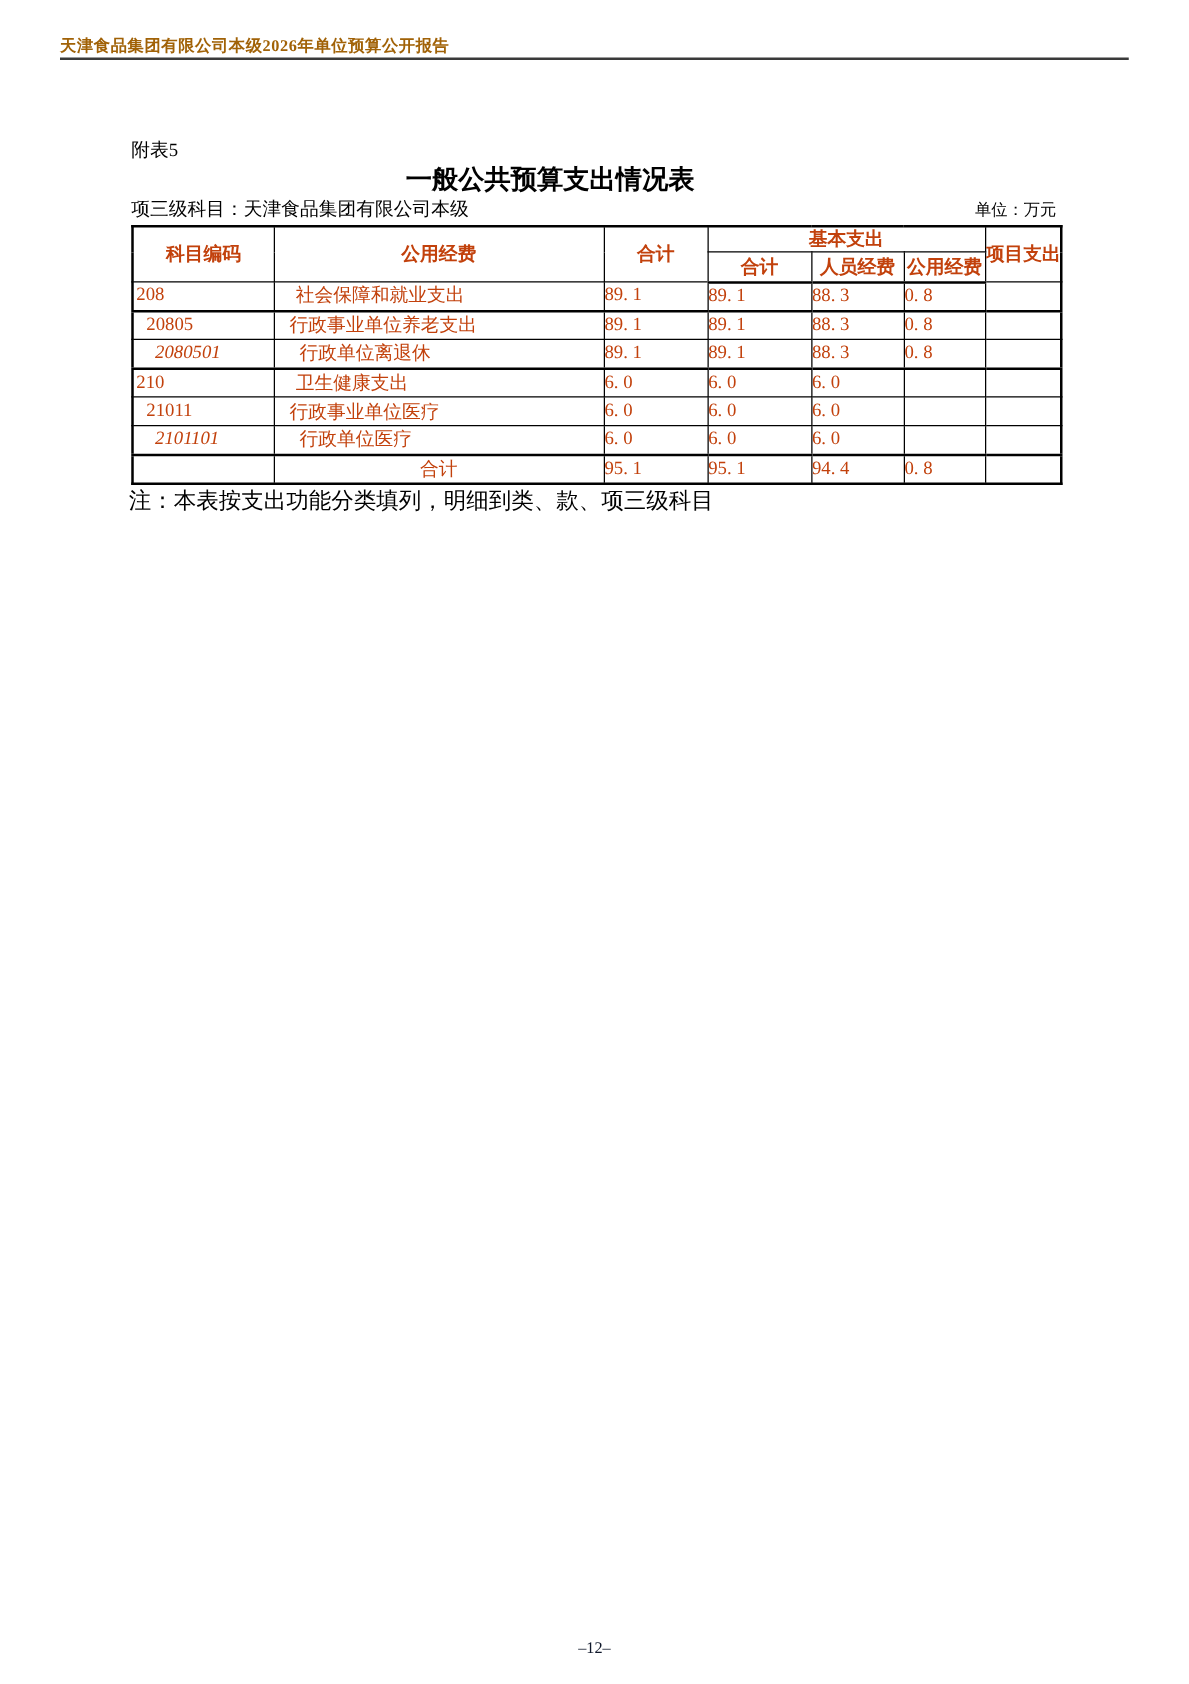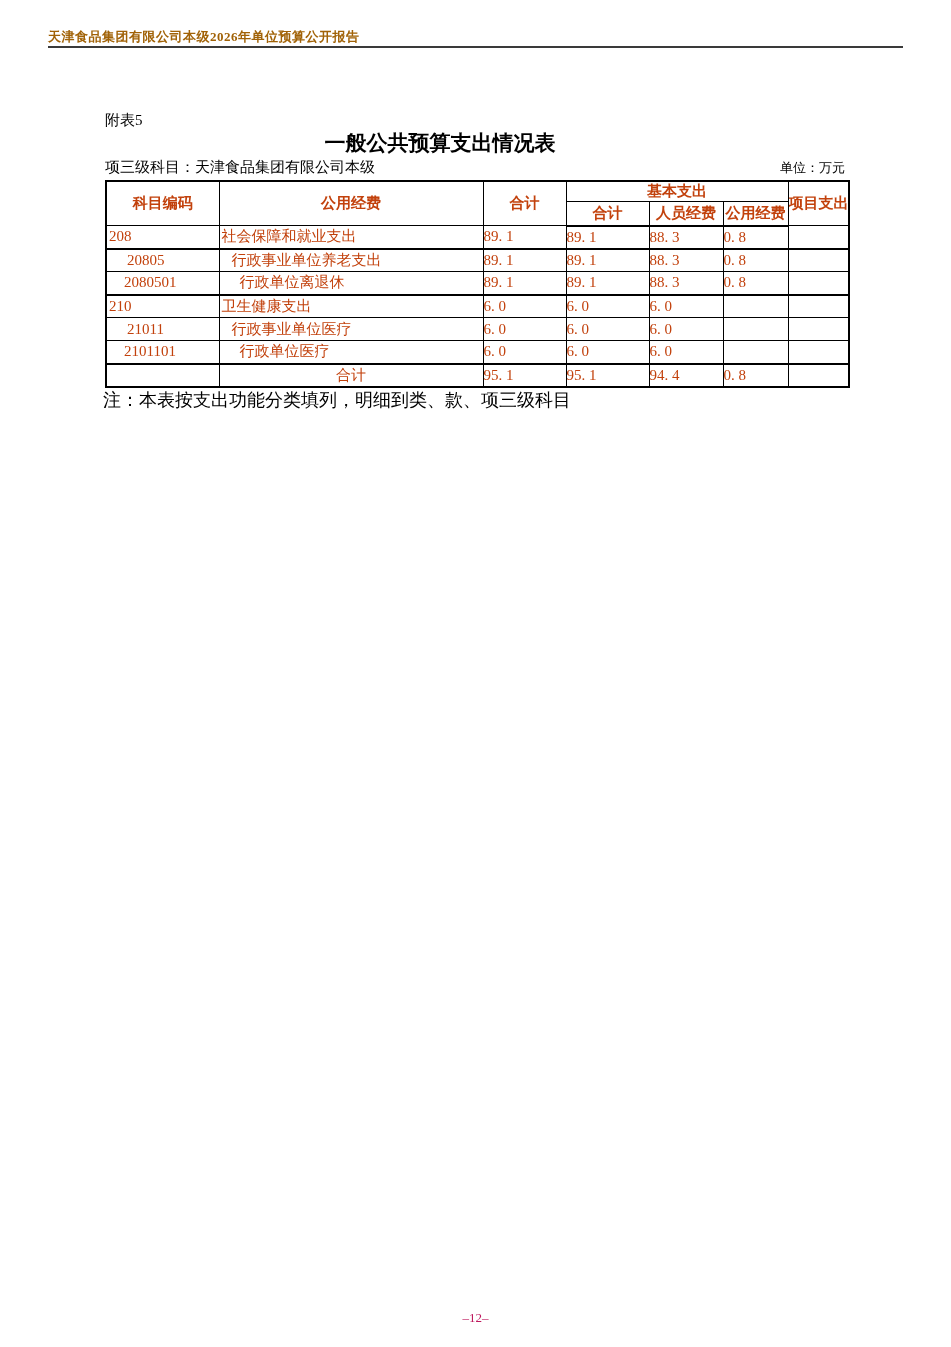--- a/index.html
+++ b/index.html
@@ -53,36 +53,36 @@
   }
   table.budget thead th { font-weight:bold; text-align:center; font-size:15px; }
   table.budget thead tr:first-child { height:20px; }
   table.budget thead tr:last-child  { height:24px; }
   table.budget thead tr:last-child th { border-bottom-width:2px; }
   table.budget tbody tr { height:23px; }
   tr.thick-top td { border-top-width:2px; }
 
   td.code { text-align:left; }
   td.code.lvl1 { padding-left:2px; }
-  td.code.lvl2 { padding-left:20px; }
-  td.code.lvl3 { padding-left:17px; }
+  td.code.lvl2 { padding-left:10px; }
+  td.code.lvl3 { padding-left:17px;font-style:italic; }
   td.name { text-align:left; }
-  td.name.lvl1 { padding-left:2px; }
+  td.name.lvl1 { padding-left:17px; }
   td.name.lvl2 { padding-left:12px; }
   td.name.lvl3 { padding-left:20px; }
   td.num { text-align:left; padding-right:5px; }
   td.total-name { text-align:center; }
 
   .footnote {
     position:absolute; left:103px; top:388px;
     font-size:18px; white-space:nowrap;
   }
   .page-number {
     position:absolute; left:0; top:1310px; width:951px;
-    text-align:center; font-size:13px; color:#be185d;
+    text-align:center; font-size:13px; color:#0f172a;
   }
 </style>
 </head>
 <body>
 
 <div class="running-head">天津食品集团有限公司本级2026年单位预算公开报告</div>
 <div class="head-rule"></div>
 
 <div class="appendix-label">附表5</div>
 <div class="doc-title">一般公共预算支出情况表</div>

